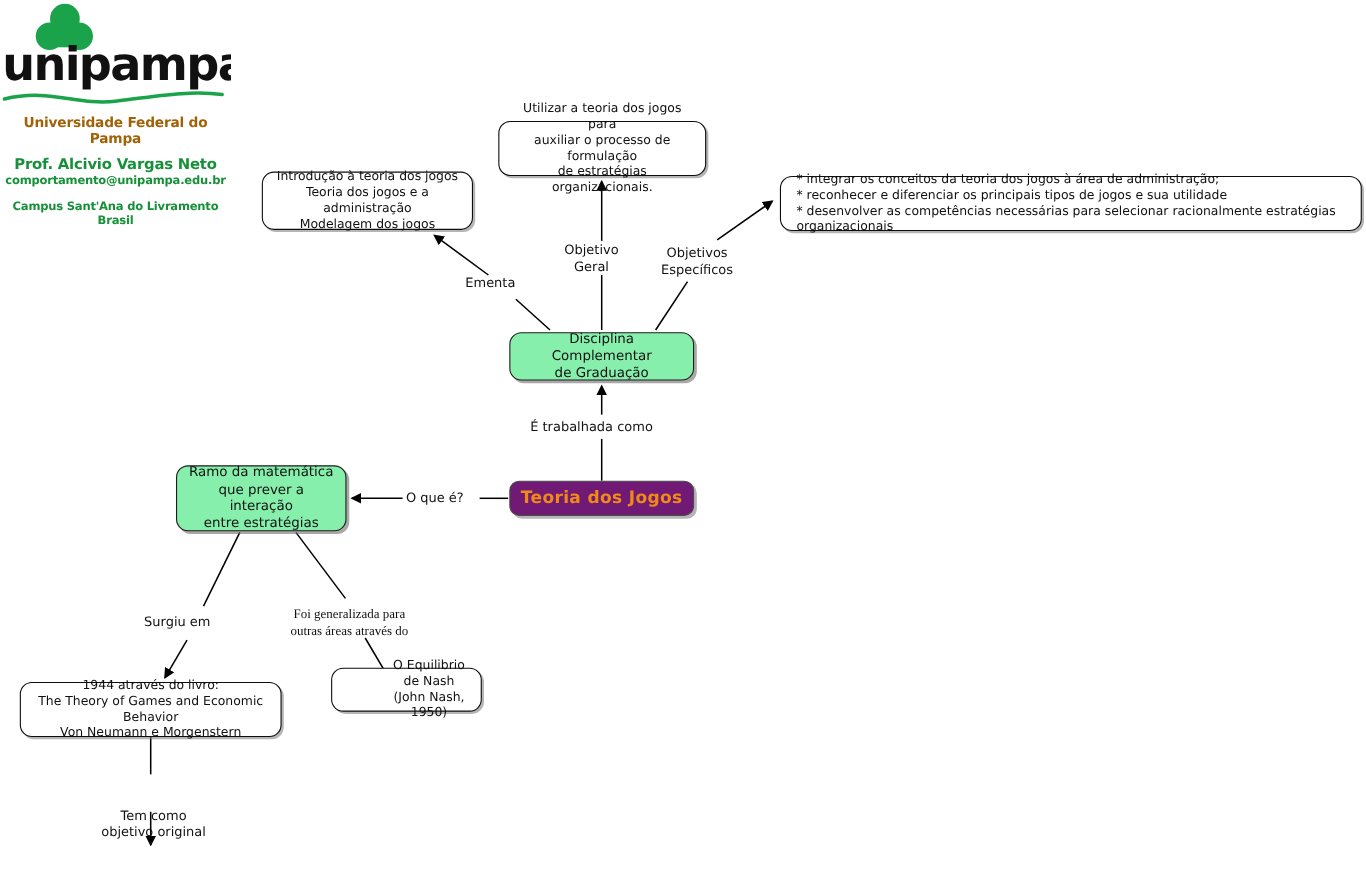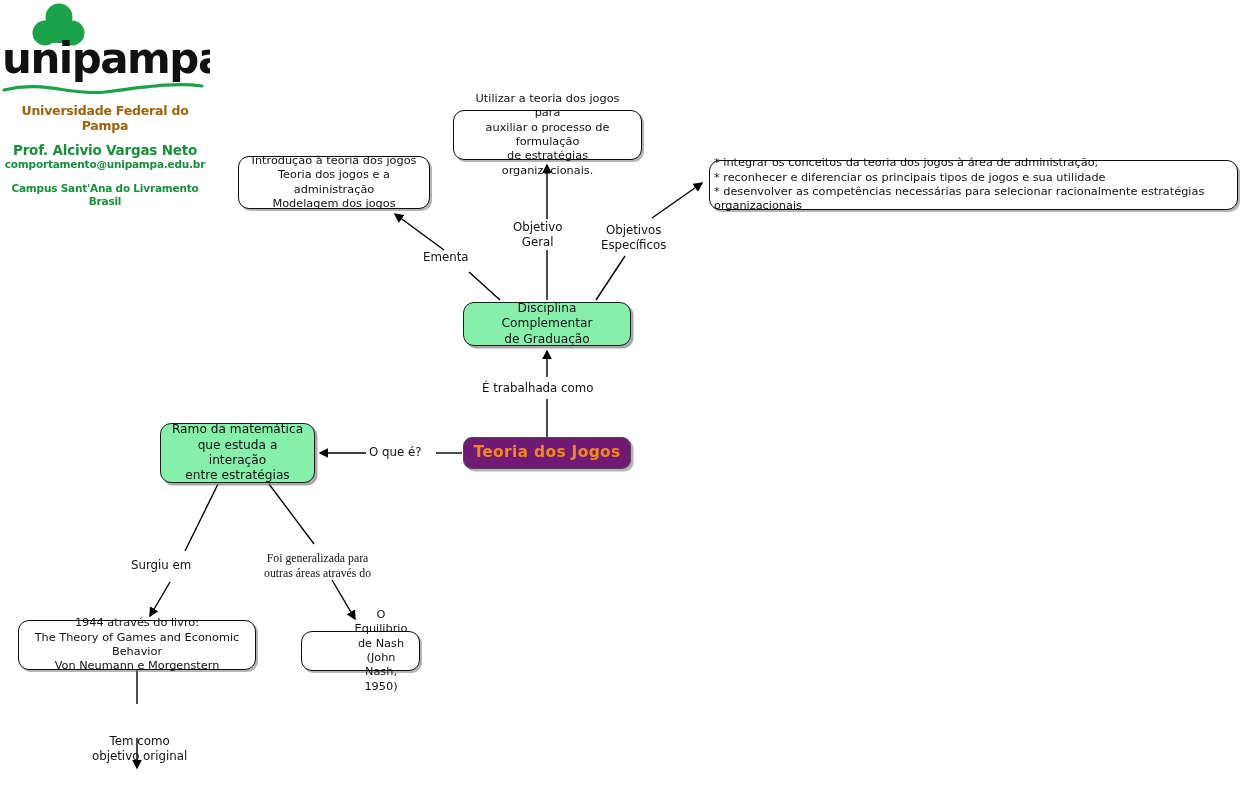--- a/index.html
+++ b/index.html
@@ -102,33 +102,33 @@
     border-radius: 9px;
     color: #f08a17;
     font-weight: bold;
     font-size: 15.5px;
     letter-spacing: 0.3px;
     box-shadow: 2.5px 2.5px 0 rgba(120,120,120,0.55);
   }
   .node.plain-left {
     text-align: left;
     justify-content: center;
-    padding-left: 4px;
+    padding-left: 14px;
   }
   .node.plain-left .txt { text-align: left; }
 
   
   #node-ementa        { left: 238px; top: 156px; width: 192px; height: 53px; }
   #node-obj-geral     { left: 453px; top: 110px; width: 189px; height: 50px; }
   #node-obj-espec     { left: 709px; top: 160px; width: 529px; height: 50px; }
   #node-disciplina    { left: 463px; top: 302px; width: 168px; height: 44px; }
   #node-conceito      { left: 160px; top: 423px; width: 155px; height: 60px; }
   #node-teoria        { left: 463px; top: 437px; width: 168px; height: 32px; }
   #node-1944          { left: 18px; top: 620px; width: 238px; height: 50px; }
-  #node-nash          { left: 301px; top: 631px; width: 119px; height: 40px; padding-left: 48px; }
+  #node-nash          { left: 301px; top: 607px; width: 137px; height: 40px; padding-left: 48px; }
   #node-descrever     { left: 60px; top: 772px; width: 155px; height: 38px; }
 
   
   .edge-label {
     position: absolute;
     font-size: 11.8px;
     color: #111111;
     line-height: 1.25;
     text-align: center;
     white-space: pre-line;
@@ -240,21 +240,21 @@
 * desenvolver as competências necessárias para selecionar racionalmente estratégias organizacionais</span>
   </div>
 
   <div id="node-disciplina" class="node yellow">
     <span class="txt">Disciplina Complementar
 de Graduação</span>
   </div>
 
   <div id="node-conceito" class="node yellow">
     <span class="txt">Ramo da matemática
-que estuda a interação
+que prever a interação
 entre estratégias</span>
   </div>
 
   <div id="node-teoria" class="node central">
     <span class="txt">Teoria dos Jogos</span>
   </div>
 
   <div id="node-1944" class="node">
     <span class="txt">1944 através do livro:
 The Theory of Games and Economic Behavior

